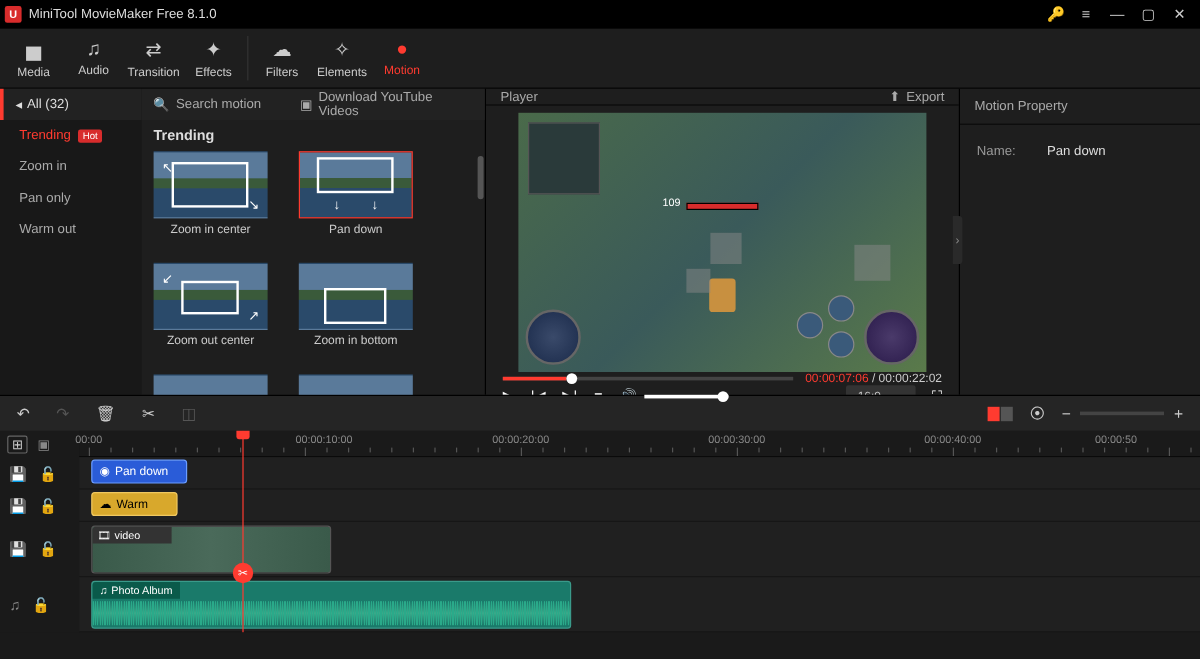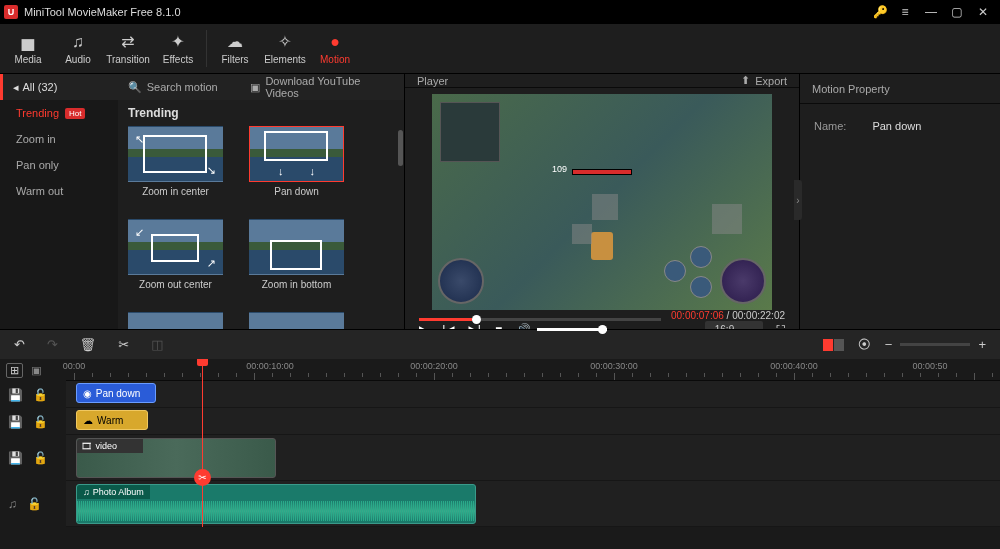--- a/index.html
+++ b/index.html
@@ -39,21 +39,21 @@
 .export{margin-left:auto;display:flex;align-items:center;gap:5px;cursor:pointer}
 .video-area{flex:1;display:flex;align-items:center;justify-content:center;padding:6px 10px 0}
 .video{width:340px;height:216px;background:linear-gradient(135deg,#4a6a4a,#3a5a5a,#5a7a4a);position:relative;overflow:hidden}
 .minimap{position:absolute;top:8px;left:8px;width:60px;height:60px;background:#2a3a3a;border:1px solid #555}
 .hero{position:absolute;bottom:50px;left:50%;transform:translateX(-50%);width:22px;height:28px;background:#c89040;border-radius:3px}
 .hpbar{position:absolute;top:75px;left:140px;width:60px;height:6px;background:#d82c2c;border:1px solid #000}
 .hud-l{position:absolute;bottom:6px;left:6px;width:46px;height:46px;border-radius:50%;background:radial-gradient(#3a4a6a,#1a2a4a);border:2px solid #666}
 .hud-r{position:absolute;bottom:6px;right:6px;width:46px;height:46px;border-radius:50%;background:radial-gradient(#4a3a6a,#2a1a4a);border:2px solid #666}
 .skill{position:absolute;bottom:12px;right:60px;width:22px;height:22px;border-radius:50%;background:#3a5a7a;border:1px solid #888}
 .pix{position:absolute;background:#888;opacity:.5}
-.seekbar{height:14px;display:flex;align-items:flex-end;padding:0 14px}
+.seekbar{height:14px;display:flex;align-items:center;padding:0 14px}
 .seek-track{flex:1;height:3px;background:#444;position:relative}
 .seek-fill{position:absolute;left:0;top:0;height:3px;background:#ff3b30;width:22%}
 .seek-thumb{position:absolute;left:22%;top:-3px;width:9px;height:9px;border-radius:50%;background:#fff}
 .seek-time{margin-left:10px;font-size:10px}
 .st-cur{color:#ff3b30}
 .st-dur{color:#ccc}
 .ctrls{height:28px;display:flex;align-items:center;padding:0 14px;gap:14px}
 .ctrl{color:#fff;font-size:12px;cursor:pointer}
 .vol{display:flex;align-items:center;gap:6px}
 .vol-track{width:70px;height:3px;background:#444;position:relative}

